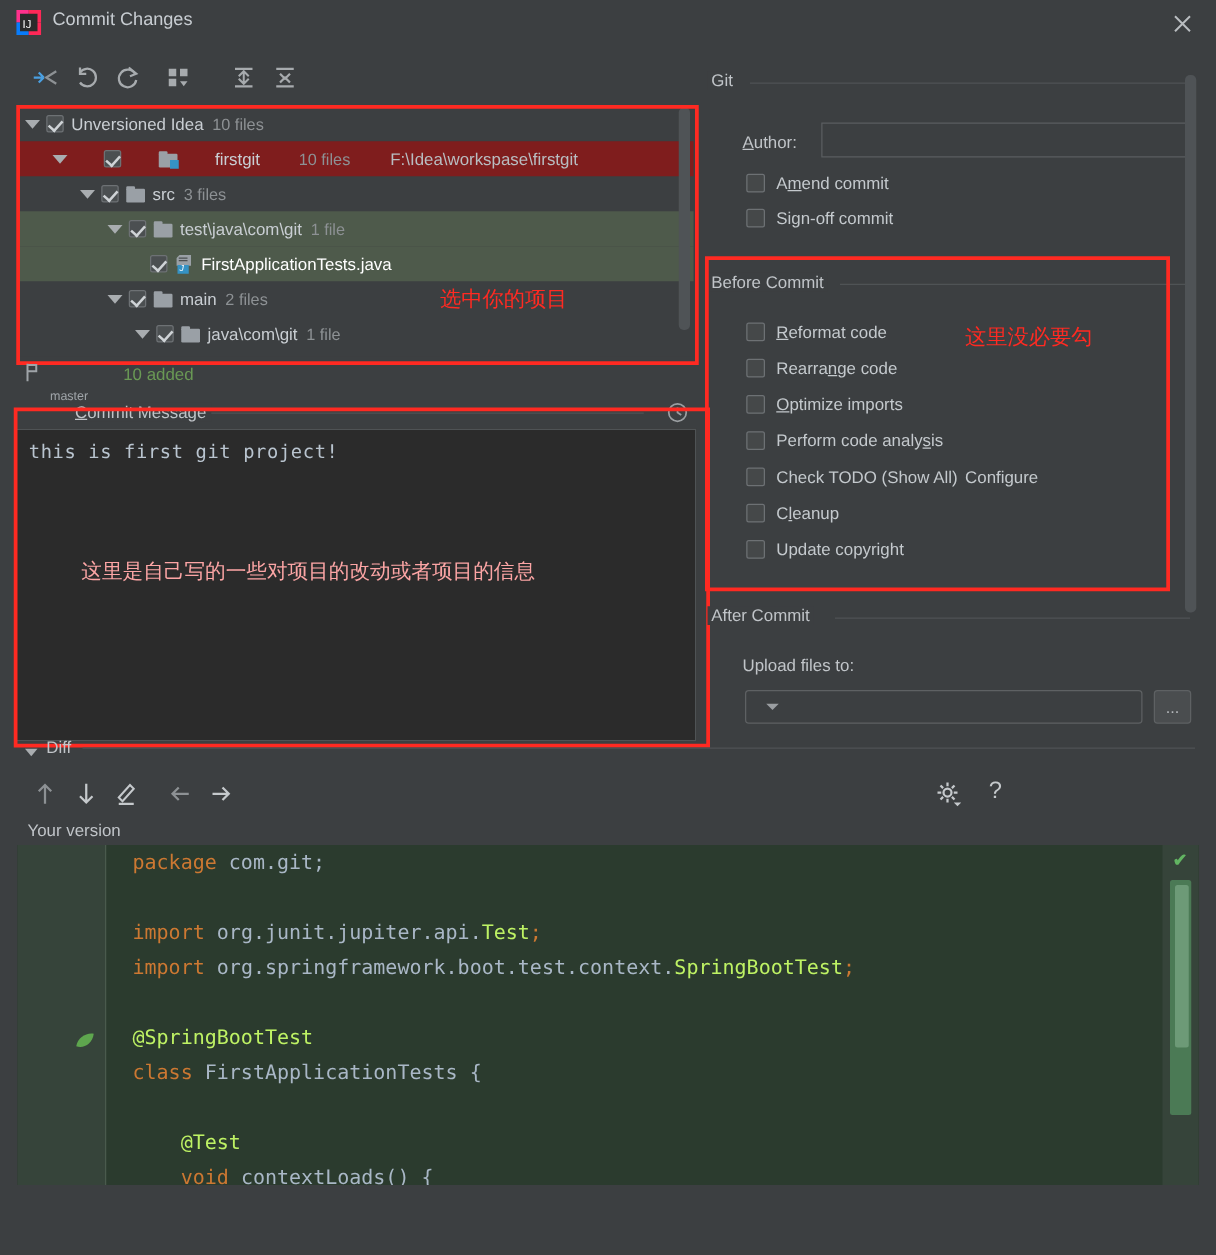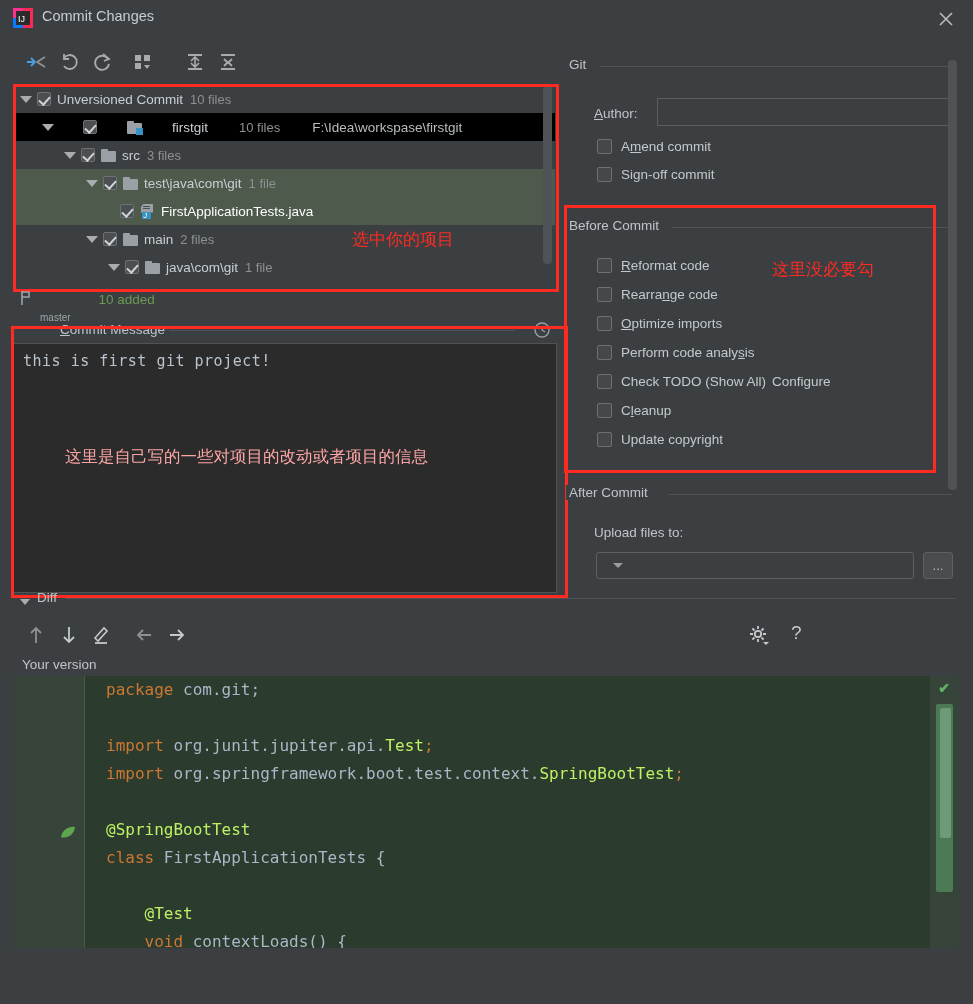--- a/index.html
+++ b/index.html
@@ -31,21 +31,21 @@
     position:absolute; background:#3c3f41; border:1px solid #5e6163; border-radius:3px;
     color:#c9ced3; display:flex; align-items:center;
   }
   .combo .val { flex:1; overflow:hidden; white-space:nowrap; text-overflow:ellipsis; }
   .combo .arrow { width:0;height:0;border-left:5px solid transparent;border-right:5px solid transparent;border-top:5px solid #9a9ea1; margin-left:6px; margin-right:8px;}
   #changelist-combo { left:343px; top:50px; width:205px; height:27px; padding-left:10px; font-weight:bold; font-size:13.5px;}
 
   
   .tree { position:absolute; left:14px; top:85px; width:541px; height:200px; background:#3c3f41; overflow:hidden; }
   .trow { position:relative; height:28px; display:flex; align-items:center; }
-  .trow.sel { background:#000000;gap:24px; }
+  .trow.sel { background:#7f1d1d;gap:24px; }
   .trow.grn { background:#4e5a4b; }
   .tri { width:0;height:0;border-left:6px solid transparent;border-right:6px solid transparent;border-top:7px solid #a9adb0; margin-right:5px;}
   .cb { width:14px;height:14px;border:1px solid #6d7174; background:#4b4f51; border-radius:2px; position:relative; margin-right:6px; flex:none;}
   .cb:after{ content:""; position:absolute; left:3px; top:1px; width:5px;height:9px;border:solid #cfd3d6; border-width:0 2px 2px 0; transform:rotate(42deg); }
   .folder { width:15px;height:13px;margin-right:6px; position:relative; flex:none;}
   .folder .fbody{position:absolute;left:0;top:2px;width:15px;height:11px;background:#9aa0a6;border-radius:1px;}
   .folder .ftab{position:absolute;left:0;top:0px;width:7px;height:3px;background:#9aa0a6;border-radius:1px 1px 0 0;}
   .folder.mod .fdot{position:absolute;right:-1px;bottom:-1px;width:7px;height:7px;background:#3592c4;}
   .jicon{ width:15px;height:15px;margin-right:6px;position:relative;flex:none;}
   .jicon .top{position:absolute;left:1px;top:0;width:12px;height:9px;background:#9aa0a6;clip-path:polygon(0 3px,3px 0,12px 0,12px 9px,0 9px);}
@@ -194,21 +194,21 @@
       <span class="val">Default Changelist</span>
       <span class="arrow"></span>
     </div>
   </div>
 
   <div class="tree">
 
     <div class="trow" style="padding-left:6px;">
       <span class="tri"></span>
       <span class="cb"></span>
-      <span class="tname">Unversioned Commit</span>
+      <span class="tname">Unversioned Idea</span>
       <span class="tcount">10 files</span>
     </div>
 
     <div class="trow sel" style="padding-left:28px;">
       <span class="tri"></span>
       <span class="cb"></span>
       <span class="folder mod">
           <i class="ftab"></i>
           <i class="fbody"></i>
           <i class="fdot"></i>

